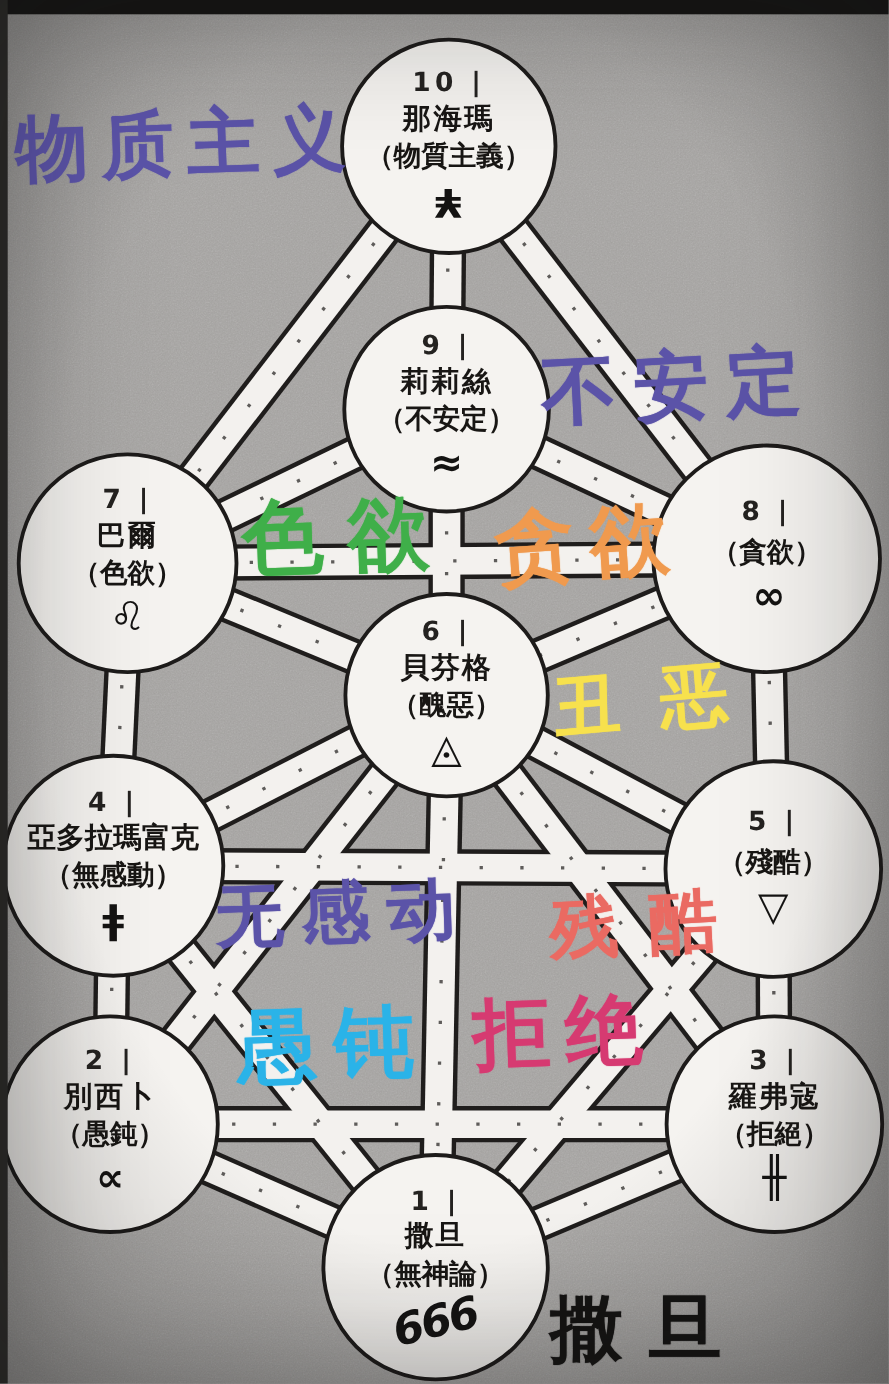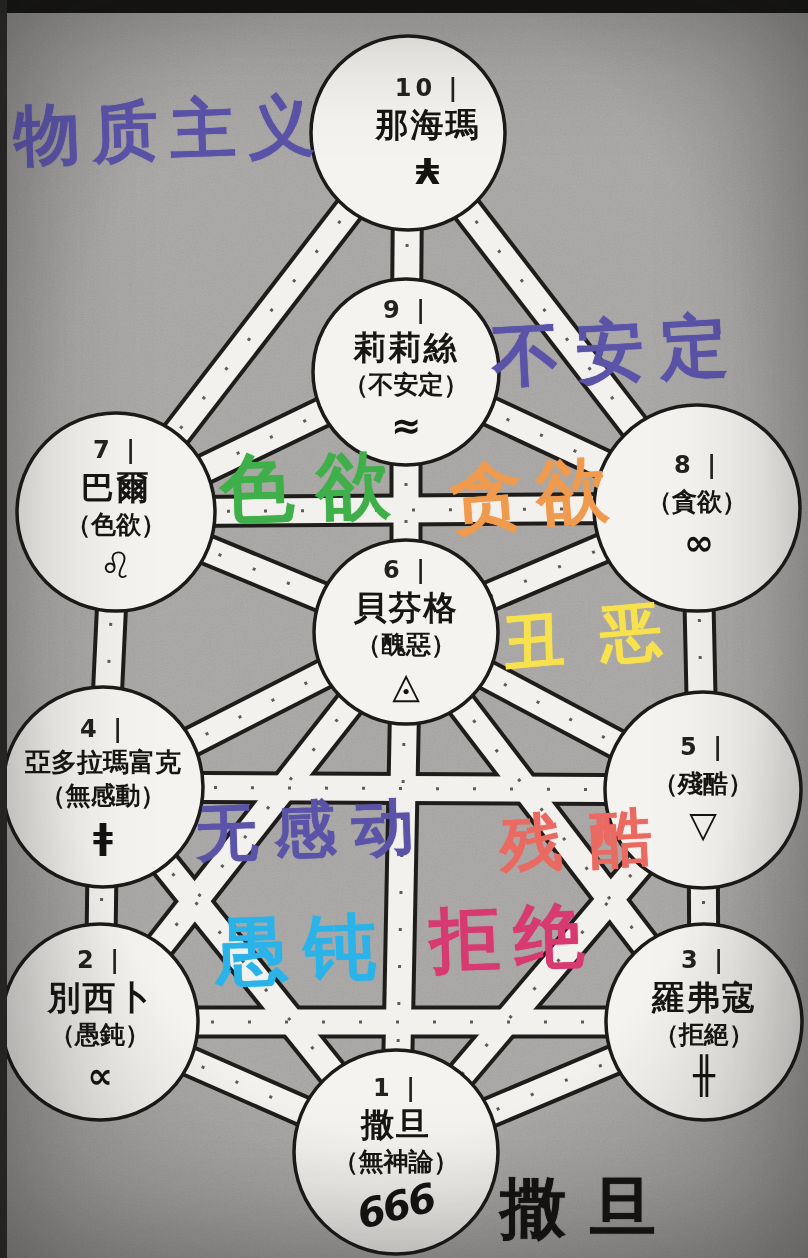--- a/index.html
+++ b/index.html
@@ -16,21 +16,21 @@
   .frame-top{position:absolute;left:0;top:0;width:808px;height:13px;background:#151413;}
   .frame-left{position:absolute;left:0;top:0;width:7px;height:1258px;background:#2a2927;}
   .vignette{position:absolute;left:0;top:0;width:808px;height:1258px;
     box-shadow:inset 0 0 140px rgba(20,20,20,.38);pointer-events:none;}
   .node{
     position:absolute;transform:translate(-50%,-50%);
     display:flex;flex-direction:column;align-items:center;justify-content:center;
     text-align:center;color:#181614;line-height:1.15;
   }
   .node .num{font-size:24px;font-weight:bold;letter-spacing:4px;margin-bottom:4px;color:#242220;}
-  .node .nm{font-size:33px;font-weight:bold;letter-spacing:2px;}
+  .node .nm{font-size:26px;font-weight:bold;letter-spacing:2px;}
   .node .attr{font-size:25px;font-weight:bold;margin-top:4px;letter-spacing:0px;}
   .node .sigil{font-size:36px;font-weight:bold;margin-top:6px;color:#141312;}
   .nm-long{font-size:26px !important;letter-spacing:0 !important;}
   .sig-rot{transform:rotate(180deg);}
   .sig-666{transform:rotate(-14deg);font-style:italic;font-size:40px !important;letter-spacing:-2px;}
   .sig-wide{letter-spacing:-4px;}
   .olabel{
     position:absolute;font-weight:bold;white-space:nowrap;
     text-shadow:0 0 1px currentColor;
   }
@@ -113,23 +113,24 @@
       <circle class="node-circle" cx="103" cy="787" r="100"></circle>
       <circle class="node-circle" cx="703" cy="790" r="98"></circle>
       <circle class="node-circle" cx="100" cy="1022" r="98"></circle>
       <circle class="node-circle" cx="704" cy="1022" r="98"></circle>
       <circle class="node-circle" cx="396" cy="1152" r="102"></circle>
     </g>
 
     <rect x="0" y="0" width="808" height="1258" fill="url(#vig)"></rect>
   </svg>
 
-  <div class="node" style="left:428px;top:133px;width:190px;height:190px">
+  <div class="node" style="left:408px;top:133px;width:190px;height:190px">
     <div class="num">10 |</div>
     <div class="nm">那海瑪</div>
+    <div class="attr">（物質主義）</div>
     <div class="sigil sig-rot">¥</div>
   </div>
 
   <div class="node" style="left:406px;top:372px;width:184px;height:184px">
     <div class="num">9 |</div>
     <div class="nm">莉莉絲</div>
     <div class="attr">（不安定）</div>
     <div class="sigil">≈</div>
   </div>
 

